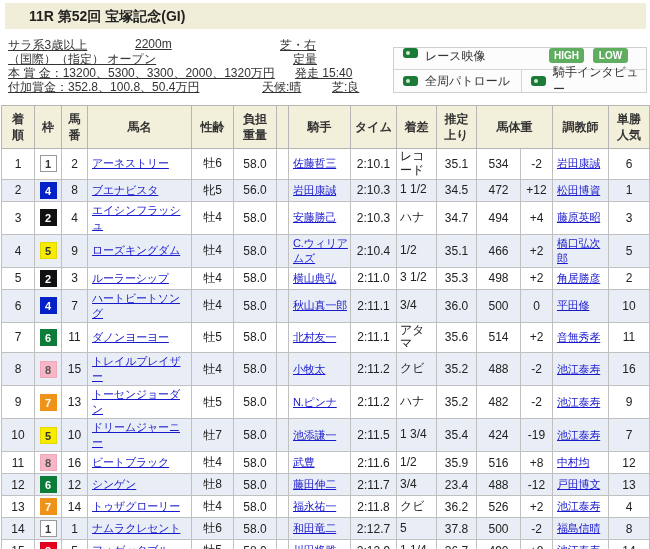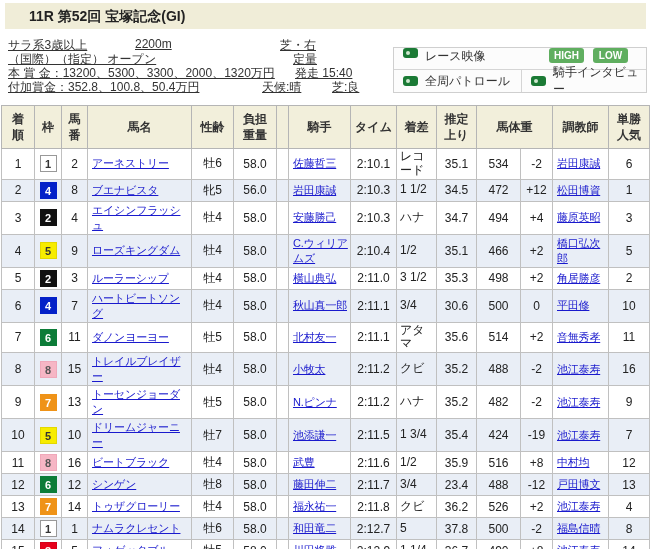--- a/index.html
+++ b/index.html
@@ -226,21 +226,21 @@
       <td>6</td>
       <td><span class="frame-box" style="background: rgb(4, 33, 200); color: rgb(255, 255, 255); border-color: rgb(4, 33, 200);">4</span></td>
       <td>7</td>
       <td class="ta-l name-cell"><a>ハートビートソング</a></td>
       <td>牡4</td>
       <td>58.0</td>
       <td></td>
       <td class="ta-l name-cell"><a>秋山真一郎</a></td>
       <td>2:11.1</td>
       <td class="margin-cell">3/4</td>
-      <td>30.6</td>
+      <td>36.0</td>
       <td>500</td>
       <td>0</td>
       <td class="ta-l name-cell"><a>平田修</a></td>
       <td>10</td>
     </tr>
         <tr>
       <td>7</td>
       <td><span class="frame-box" style="background: rgb(12, 124, 56); color: rgb(255, 255, 255); border-color: rgb(12, 124, 56);">6</span></td>
       <td>11</td>
       <td class="ta-l name-cell"><a>ダノンヨーヨー</a></td>

